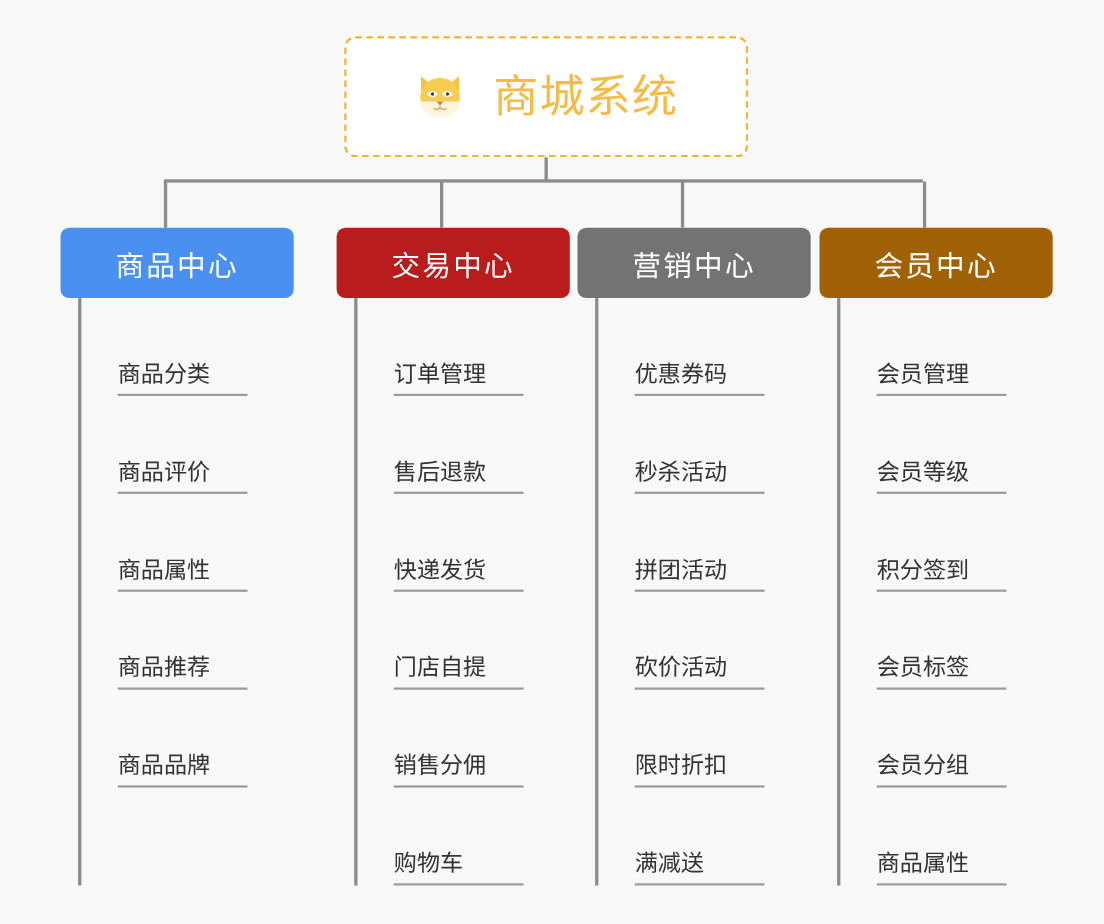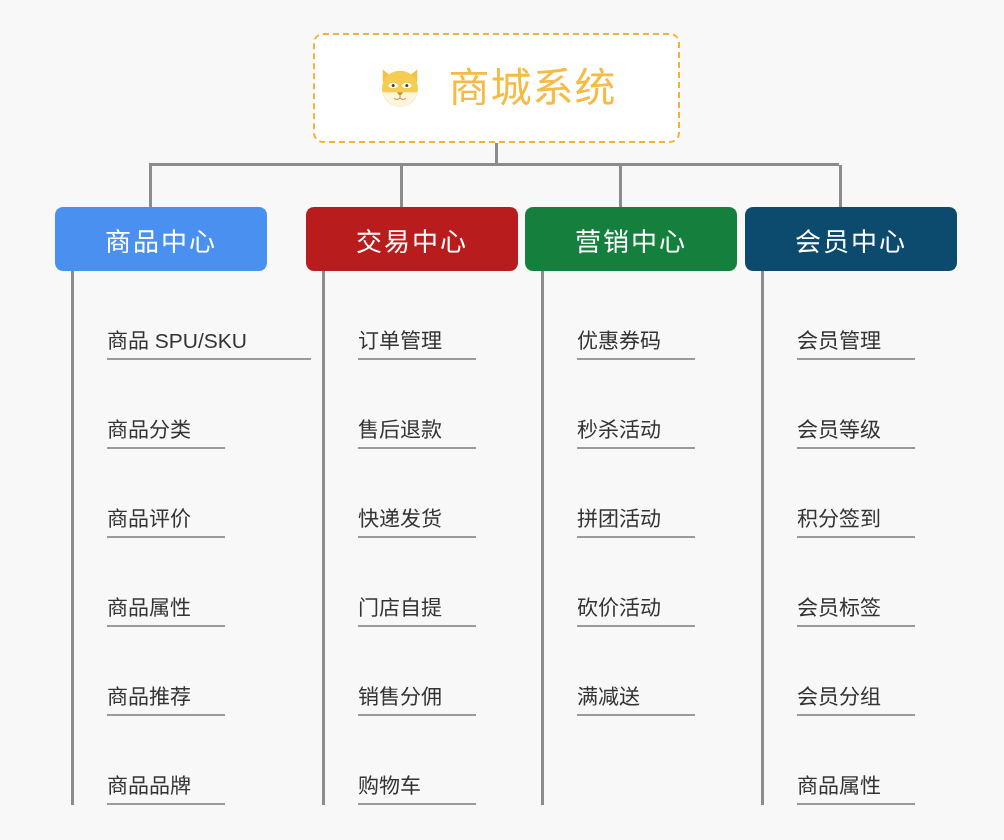--- a/index.html
+++ b/index.html
@@ -176,23 +176,20 @@
   <div class="line h branch-bus" style="background: rgb(140, 140, 140);"></div>
 
   <div class="column col-0">
     <div class="drop" style="background: rgb(140, 140, 140);"></div>
     <div class="branch-box" style="background: rgb(74, 144, 240);">
       <span>商品中心</span>
     </div>
     <div class="spine" style="background: rgb(140, 140, 140); height: 534px;"></div>
     <div class="leaf-list">
       <div class="leaf">
-          <span class="leaf-label wide">商品 SPU/SKU</span>
-        </div>
-      <div class="leaf">
           <span class="leaf-label">商品分类</span>
         </div>
       <div class="leaf">
           <span class="leaf-label">商品评价</span>
         </div>
       <div class="leaf">
           <span class="leaf-label">商品属性</span>
         </div>
       <div class="leaf">
           <span class="leaf-label">商品推荐</span>
@@ -226,46 +223,49 @@
           <span class="leaf-label">销售分佣</span>
         </div>
       <div class="leaf">
           <span class="leaf-label">购物车</span>
         </div>
     </div>
   </div>
 
   <div class="column col-2">
     <div class="drop" style="background: rgb(140, 140, 140);"></div>
-    <div class="branch-box" style="background: #15803d; align-items: center;">
+    <div class="branch-box" style="background: #737373; align-items: center;">
       <span>营销中心</span>
     </div>
     <div class="spine" style="background: rgb(140, 140, 140); height: 534px;"></div>
     <div class="leaf-list">
       <div class="leaf">
           <span class="leaf-label">优惠券码</span>
         </div>
       <div class="leaf">
           <span class="leaf-label">秒杀活动</span>
         </div>
       <div class="leaf">
           <span class="leaf-label">拼团活动</span>
         </div>
       <div class="leaf">
           <span class="leaf-label">砍价活动</span>
         </div>
       <div class="leaf">
+          <span class="leaf-label">限时折扣</span>
+        </div>
+      <div class="leaf">
           <span class="leaf-label">满减送</span>
         </div>
     </div>
   </div>
 
   <div class="column col-3">
     <div class="drop" style="background: rgb(140, 140, 140);"></div>
-    <div class="branch-box" style="background: #0c4a6e; font-family: Liberation Serif, serif;">
+    <div class="branch-box" style="background: #a16207; font-family: Liberation Serif, serif;">
       <span>会员中心</span>
     </div>
     <div class="spine" style="background: rgb(140, 140, 140); height: 534px;"></div>
     <div class="leaf-list">
       <div class="leaf">
           <span class="leaf-label">会员管理</span>
         </div>
       <div class="leaf">
           <span class="leaf-label">会员等级</span>
         </div>

